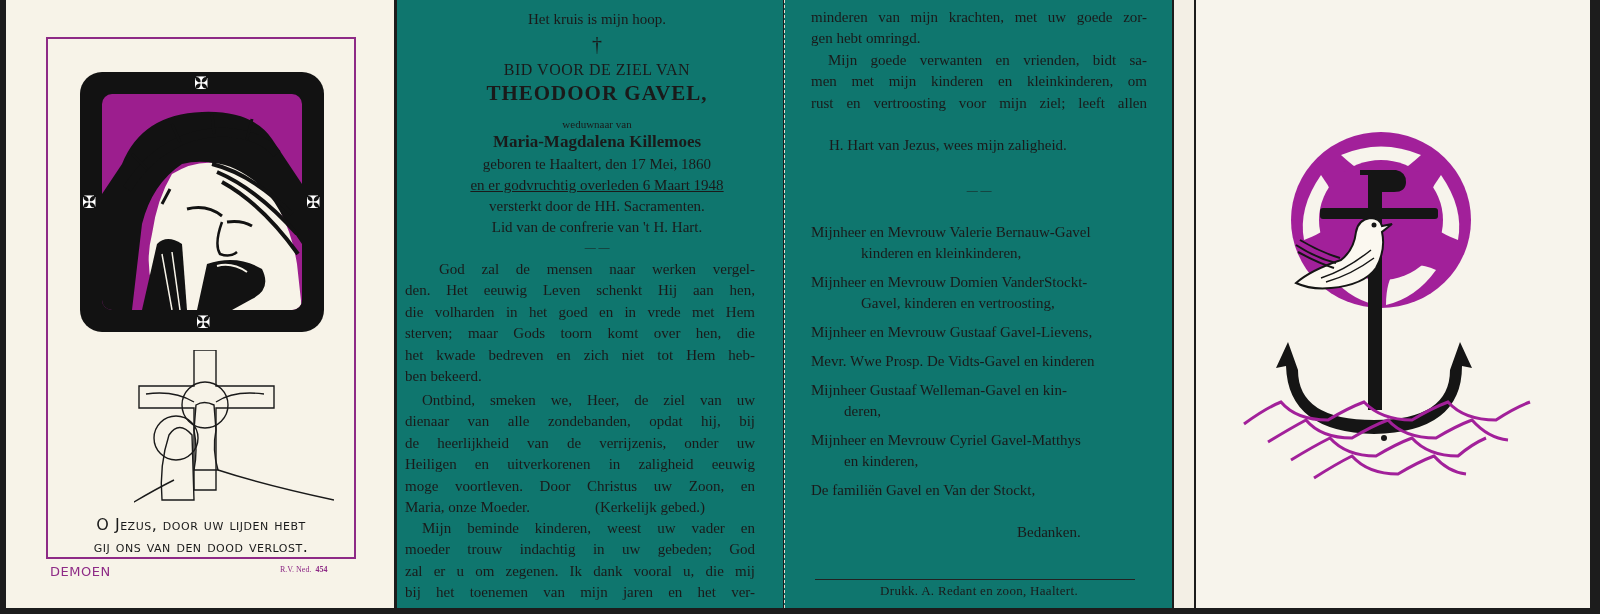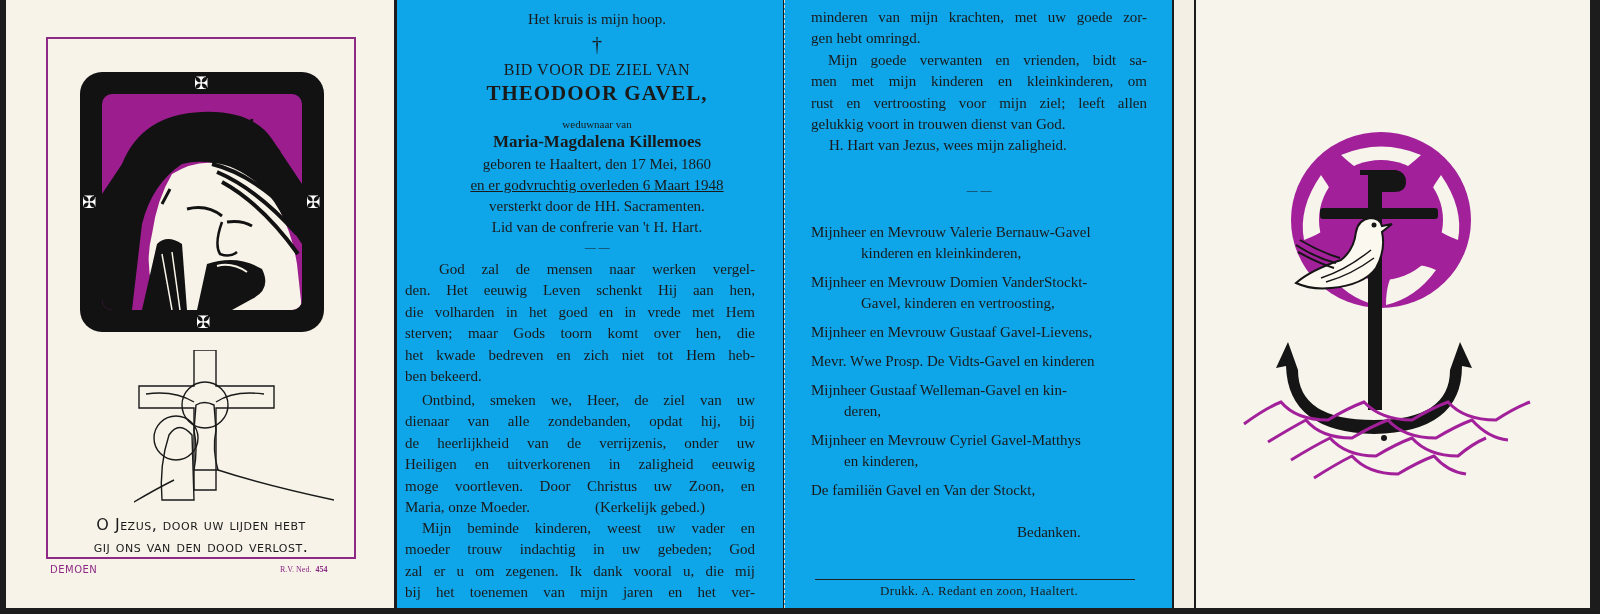--- a/index.html
+++ b/index.html
@@ -1,36 +1,36 @@
 <!DOCTYPE html>
 <html><head>
 <meta charset="utf-8">
 <style>
   * { box-sizing: border-box; margin: 0; padding: 0; }
   html, body { width: 1600px; height: 614px; overflow: hidden; background: #1c1c1c; }
   body { position: relative; font-family: "Liberation Serif", "DejaVu Serif", serif; color: #1a1a1a; }
 
-  .panel { position: absolute; top: 0; height: 608px; background: #0ea5e9; }
+  .panel { position: absolute; top: 0; height: 608px; background: #0f766e; }
   #panel-front { left: 6px; width: 388px; background: #f7f3e8; }
   #panel-inner-left { left: 397px; width: 386px; }
   #panel-inner-right { left: 784px; width: 388px; border-left: 1px dashed #e3ddd0; }
   #panel-back { left: 1196px; width: 394px; background: #f7f4ec; }
   .gap-strip { position: absolute; top: 0; height: 608px; background: #f3efe5; }
   #strip-a { left: 1174px; width: 20px; }
 
   
   .frame { position: absolute; left: 40px; top: 37px; width: 310px; height: 522px; border: 2.5px solid #8e2a86; }
   .portrait { position: absolute; left: 74px; top: 72px; width: 244px; height: 260px; background: #121212; border-radius: 22px; }
   .portrait-inner { position: absolute; left: 22px; top: 22px; width: 200px; height: 216px; background: #9c1e8e; border-radius: 10px; overflow: hidden; }
   .mcross { position: absolute; color: #fff; font-size: 17px; font-weight: bold; line-height: 1; font-family: "DejaVu Sans", sans-serif; }
   .crucifix { position: absolute; left: 128px; top: 350px; width: 200px; height: 160px; }
   .motto { position: absolute; left: 40px; width: 310px; text-align: center; font-family: "DejaVu Sans", sans-serif; font-size: 16px; letter-spacing: 0.5px; font-variant: small-caps; color: #1a1a1a; }
   #motto-1 { top: 515px; text-align: center; }
   #motto-2 { top: 537px; }
-  .credit-left { position: absolute; left: 44px; top: 564px; font-family: "DejaVu Sans", sans-serif; font-size: 10px; color: #8e2a86; letter-spacing: 0.5px; }
+  .credit-left { position: absolute; left: 44px; top: 564px; font-family: "DejaVu Sans", sans-serif; font-size: 13px; color: #8e2a86; letter-spacing: 0.5px; }
   .credit-right { position: absolute; left: 274px; top: 565px; font-size: 8px; color: #8e2a86; }
   .credit-right b { margin-left: 4px; font-weight: bold; }
 
   
   .txt { position: absolute; white-space: nowrap; font-size: 15px; line-height: 21px; }
   .c { text-align: center; }
   .heading { font-size: 16px; letter-spacing: 0.5px; }
   .name { font-size: 21px; font-weight: bold; letter-spacing: 1px; }
   .small { font-size: 11px; }
   .bold-name { font-size: 17px; font-weight: bold; }
@@ -145,21 +145,20 @@
 
 <div class="panel" id="panel-inner-right">
   <div class="para" style="left:26px;top:7px;width:336px;">
     <span class="ln">minderen van mijn krachten, met uw goede zor-</span>
     <span class="ln last">gen hebt omringd.</span>
   </div>
   <div class="para" style="left:26px;top:50px;width:336px;">
     <span class="ln" style="padding-left:17px;">Mijn goede verwanten en vrienden, bidt sa-</span>
     <span class="ln">men met mijn kinderen en kleinkinderen, om</span>
     <span class="ln">rust en vertroosting voor mijn ziel; leeft allen</span>
-    <span class="ln last">gelukkig voort in trouwen dienst van God.</span>
   </div>
   <div class="txt" style="left:44px;top:135px;">H. Hart van Jezus, wees mijn zaligheid.</div>
   <div class="txt c" style="left:0;width:388px;top:180px;font-size:11px;">— —</div>
 
   <div class="txt" style="left:26px;top:222px;">Mijnheer en Mevrouw Valerie Bernauw-Gavel</div>
   <div class="txt" style="left:76px;top:243px;">kinderen en kleinkinderen,</div>
   <div class="txt" style="left:26px;top:272px;">Mijnheer en Mevrouw Domien VanderStockt-</div>
   <div class="txt" style="left:76px;top:293px;">Gavel, kinderen en vertroosting,</div>
   <div class="txt" style="left:26px;top:322px;">Mijnheer en Mevrouw Gustaaf Gavel-Lievens,</div>
   <div class="txt" style="left:26px;top:351px;">Mevr. Wwe Prosp. De Vidts-Gavel en kinderen</div>

